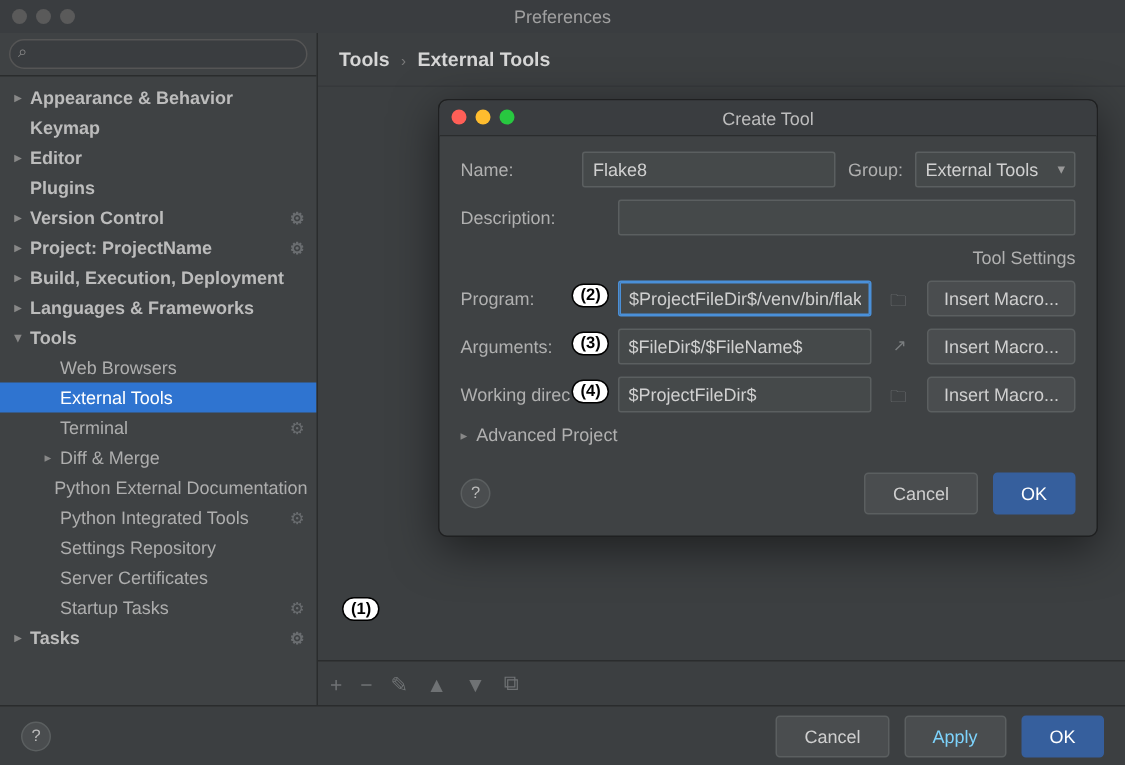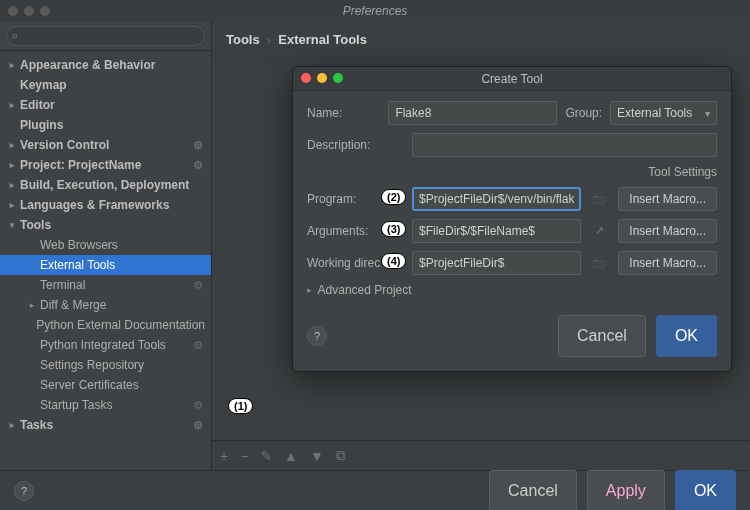--- a/index.html
+++ b/index.html
@@ -1,17 +1,17 @@
 <!DOCTYPE html>
 <html><head>
 <meta charset="utf-8">
 <style>
   * { box-sizing: border-box; margin: 0; padding: 0; font-family: -apple-system, "Helvetica Neue", Arial, sans-serif; }
   body { width: 750px; height: 510px; background: #3a3d40; color: #b8b8b8; font-size: 12px; position: relative; overflow: hidden; }
-  .titlebar { height: 22px; display: flex; align-items: center; justify-content: center; background: #3a3d40; color: #a0a0a0; font-size: 12px; position: relative; font-style: italic; }
+  .titlebar { height: 22px; display: flex; align-items: center; justify-content: center; background: #3a3d40; color: #a0a0a0; font-size: 12px; position: relative; }
   .traffic { position: absolute; left: 8px; top: 6px; display: flex; gap: 6px; }
   .dot { width: 10px; height: 10px; border-radius: 50%; }
   .dot.r { background: #5a5a5a; }
   .dot.y { background: #5a5a5a; }
   .dot.g { background: #5a5a5a; }
   .content { display: flex; height: 448px; }
   .sidebar { width: 212px; background: #3f4244; border-right: 1px solid #2a2c2d; display: flex; flex-direction: column; }
   .search { padding: 4px 6px; border-bottom: 1px solid #2a2c2d; }
   .search input { width: 100%; background: #3a3d40; border: 1px solid #555; border-radius: 10px; padding: 2px 18px 2px 18px; color: #aaa; font-size: 11px; height: 20px; }
   .search-wrap { position: relative; }
@@ -42,23 +42,23 @@
   .sel::after { content: "▾"; position: absolute; right: 6px; color: #999; font-size: 10px; }
   .section-title { color: #b0b0b0; font-size: 12px; margin: 6px 0 8px 0; text-align: right; }
   .field-wrap { position: relative; flex: 1; }
   .field-wrap .badge { position: absolute; left: -14px; top: 2px; background: #fff; color: #000; border-radius: 10px; padding: 1px 5px; font-size: 11px; font-weight: 700; border: 1px solid #000; z-index: 5; }
   .field-wrap .glyph { position: absolute; right: 6px; top: 5px; color: #7a7d7f; font-size: 11px; }
   .btn-sm { height: 24px; background: #4a4d4f; border: 1px solid #5b5f60; color: #cfcfcf; padding: 0 10px; font-size: 12px; border-radius: 3px; cursor: pointer; white-space: nowrap; }
   .adv { display: flex; align-items: center; margin: 8px 0 10px 0; color: #b0b0b0; font-size: 12px; }
   .adv .arrow { font-size: 9px; margin-right: 6px; color: #888; }
   .dlg-footer { display: flex; align-items: center; justify-content: flex-end; gap: 10px; padding: 8px 0 4px 0; }
   .help-circle { width: 20px; height: 20px; border-radius: 50%; background: #4a4d4f; border: 1px solid #5b5f60; color: #bbb; display: flex; align-items: center; justify-content: center; font-size: 11px; margin-right: auto; }
-  .btn { height: 42px; padding: 0 18px; border-radius: 3px; font-size: 16px; border: 1px solid #5b5f60; background: #4a4d4f; color: #cfcfcf; cursor: pointer; }
+  .btn { height: 28px; padding: 0 18px; border-radius: 3px; font-size: 12px; border: 1px solid #5b5f60; background: #4a4d4f; color: #cfcfcf; cursor: pointer; }
   .btn.primary { background: #365f9d; border-color: #365f9d; color: #fff; }
-  .btn.disabled { color: #f9a8d4; }
+  .btn.disabled { color: #7dd3fc; }
   .toolbar { position: absolute; left: 0; right: 0; bottom: 0; height: 30px; background: #3c3f41; border-top: 1px solid #2a2c2d; display: flex; align-items: center; padding: 0 8px; gap: 12px; color: #6f7274; font-size: 14px; }
   .toolbar span { cursor: pointer; }
   .annot1 { position: absolute; left: 228px; top: 398px; background: #fff; color: #000; border-radius: 10px; padding: 1px 5px; font-size: 11px; font-weight: 700; border: 1px solid #000; z-index: 20; }
   .footer { height: 40px; background: #3c3f41; border-top: 1px solid #2a2c2d; display: flex; align-items: center; justify-content: flex-end; padding: 0 14px; gap: 10px; }
   .footer .help-circle { margin-right: auto; }
 </style>
 </head>
 <body>
 
 <div class="titlebar">

